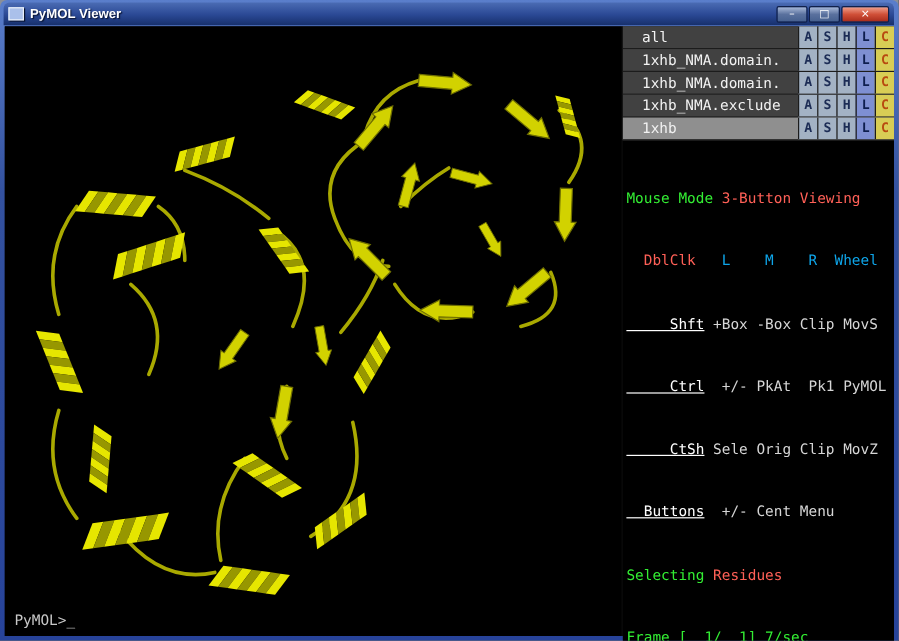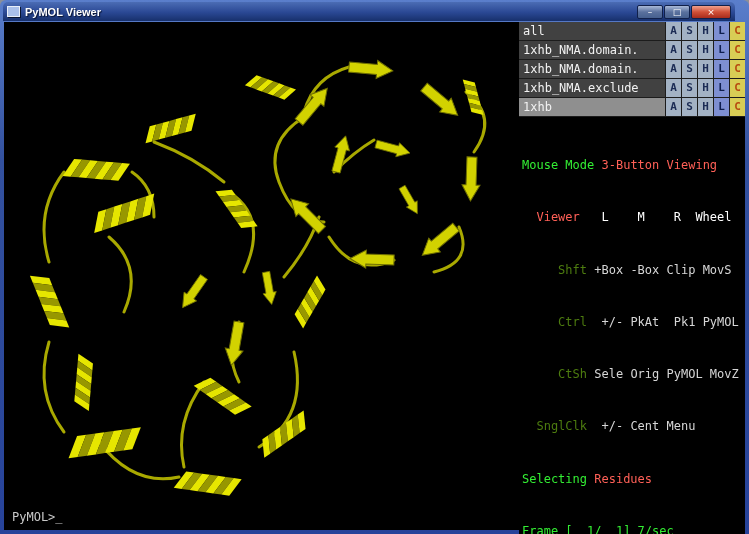--- a/index.html
+++ b/index.html
@@ -1,42 +1,42 @@
 <!DOCTYPE html>
 <html><head>
 <meta charset="utf-8">
 <style>
   *{box-sizing:border-box;margin:0;padding:0;}
   body{width:749px;height:534px;overflow:hidden;background:#8a8f98;font-family:"DejaVu Sans",sans-serif;}
   .window{position:relative;width:749px;height:534px;background:linear-gradient(180deg,#5a7ecb 0%,#33519f 30%,#27439a 100%);border-radius:6px 6px 0 0;}
-  .titlebar{position:absolute;left:3px;top:2px;right:14px;height:19px;display:flex;align-items:center;gap:5px;padding:0 4px;background:linear-gradient(180deg,#4b6cb4 0%,#2a4894 55%,#17306c 100%);border-radius:5px 5px 0 0;}
+  .titlebar{position:absolute;left:3px;top:2px;right:4px;height:19px;display:flex;align-items:center;gap:5px;padding:0 4px;background:linear-gradient(180deg,#4b6cb4 0%,#2a4894 55%,#17306c 100%);border-radius:5px 5px 0 0;}
   .app-icon{width:13px;height:11px;border:1px solid #e8eef8;background:#aac0ea;box-shadow:1px 1px 0 #0a1530;}
   .title{color:#fff;font-size:11px;font-weight:bold;font-family:"Liberation Sans",sans-serif;flex:1;text-shadow:1px 1px 1px #08122e;}
   .winbtns{display:flex;gap:1px;}
   .wbtn{width:26px;height:14px;border:1px solid #10204a;border-radius:2px;background:linear-gradient(180deg,#a9b9d8,#5a719e 50%,#46608f);color:#fff;font-size:9px;line-height:12px;text-align:center;cursor:default;}
   .wbtn.close{width:40px;background:linear-gradient(180deg,#f0a08c,#d05038 50%,#a82c1c);}
   .client{position:absolute;left:4px;right:4px;top:22px;bottom:4px;display:flex;background:#000;}
   .viewport{flex:1;position:relative;background:#000;overflow:hidden;}
   .viewport svg{position:absolute;left:0;top:0;width:100%;height:100%;}
   .prompt{position:absolute;left:8px;bottom:6px;color:#c8c8c8;font:12px "DejaVu Sans Mono",monospace;white-space:pre;}
   .rightpanel{width:227px;display:flex;flex-direction:column;background:#3c3c3c;border-left:1px solid #000;}
   .orow{height:19px;display:flex;align-items:stretch;background:#414141;border-bottom:1px solid #1c1c1c;}
   .orow.sel{background:#8f8f8f;}
-  .olabel{flex:1;color:#f2f2f2;font:12px "DejaVu Sans Mono",monospace;line-height:18px;padding-left:4px;white-space:pre;overflow:hidden;}
+  .olabel{flex:1;color:#f2f2f2;font:12px "DejaVu Sans Mono",monospace;line-height:18px;padding-left:16px;white-space:pre;overflow:hidden;}
   .ob{width:16px;text-align:center;font:bold 11px "DejaVu Sans Mono",monospace;line-height:18px;border-left:1px solid #1c1c1c;background:#a3b2c4;color:#1c2c55;}
   .ob.l{background:#7e8fd2;color:#0e1e4e;}
   .ob.c{background:#d8cd55;color:#b84a10;}
   .spacer{flex:1;background:#3c3c3c;}
   .mousepanel{background:#000;padding:2px 2px 2px 3px;}
   .mline{height:12.3px;font:12px "DejaVu Sans Mono",monospace;line-height:12.3px;white-space:pre;margin-top:40px;}
   .mline span{white-space:pre;}
   .cg{color:#33ee33;}
   .cr{color:#ff6057;}
-  .cv{color:#ffffff;}
-  .cb{color:#4d7c0f;}
+  .cv{color:#0ea5e9;}
+  .cb{color:#ffffff;text-decoration:underline;}
   .cw{color:#d6d6d6;}
   .playbar{height:22px;background:#2e2e2e;display:flex;align-items:center;padding:2px;gap:2px;border-top:1px solid #141414;}
   .pb{flex:1;height:16px;background:linear-gradient(180deg,#7d7d7d,#4c4c4c);border:1px solid #141414;border-radius:2px;color:#cfcfcf;font-size:8px;line-height:14px;text-align:center;white-space:nowrap;overflow:hidden;font-family:"DejaVu Sans",sans-serif;}
   .pb.pb-s{color:#b8b8b8;font-size:9px;}
   .pb.pb-red{color:#e23c2e;font-size:9px;}
 </style>
 </head>
 <body>
 
 <div class="window">
@@ -165,25 +165,25 @@
           <span class="ob">H</span>
           <span class="ob l">L</span>
           <span class="ob c">C</span>
         </div>
       </div>
 
       <div class="spacer"></div>
 
       <div class="mousepanel">
         <div class="mline"><span class="cg">Mouse Mode </span><span class="cr">3-Button Viewing</span></div>
-        <div class="mline"><span class="cr">  Viewer</span><span class="cv">   L    M    R  Wheel</span></div>
+        <div class="mline"><span class="cr">  DblClk</span><span class="cv">   L    M    R  Wheel</span></div>
         <div class="mline"><span class="cb">     Shft</span><span class="cw"> +Box -Box Clip MovS</span></div>
         <div class="mline"><span class="cb">     Ctrl</span><span class="cw">  +/- PkAt  Pk1 PyMOL</span></div>
-        <div class="mline"><span class="cb">     CtSh</span><span class="cw"> Sele Orig PyMOL MovZ</span></div>
-        <div class="mline"><span class="cb">  SnglClk</span><span class="cw">  +/- Cent Menu</span></div>
+        <div class="mline"><span class="cb">     CtSh</span><span class="cw"> Sele Orig Clip MovZ</span></div>
+        <div class="mline"><span class="cb">  Buttons</span><span class="cw">  +/- Cent Menu</span></div>
         <div class="mline"><span class="cg">Selecting </span><span class="cr">Residues</span></div>
         <div class="mline"><span class="cg">Frame [  1/  1] 7/sec</span><span class="cw"></span></div>
       </div>
 
       <div class="playbar">
         <div class="pb">|◀</div>
         <div class="pb">◀</div>
         <div class="pb">■</div>
         <div class="pb">▶</div>
         <div class="pb">▶</div>

